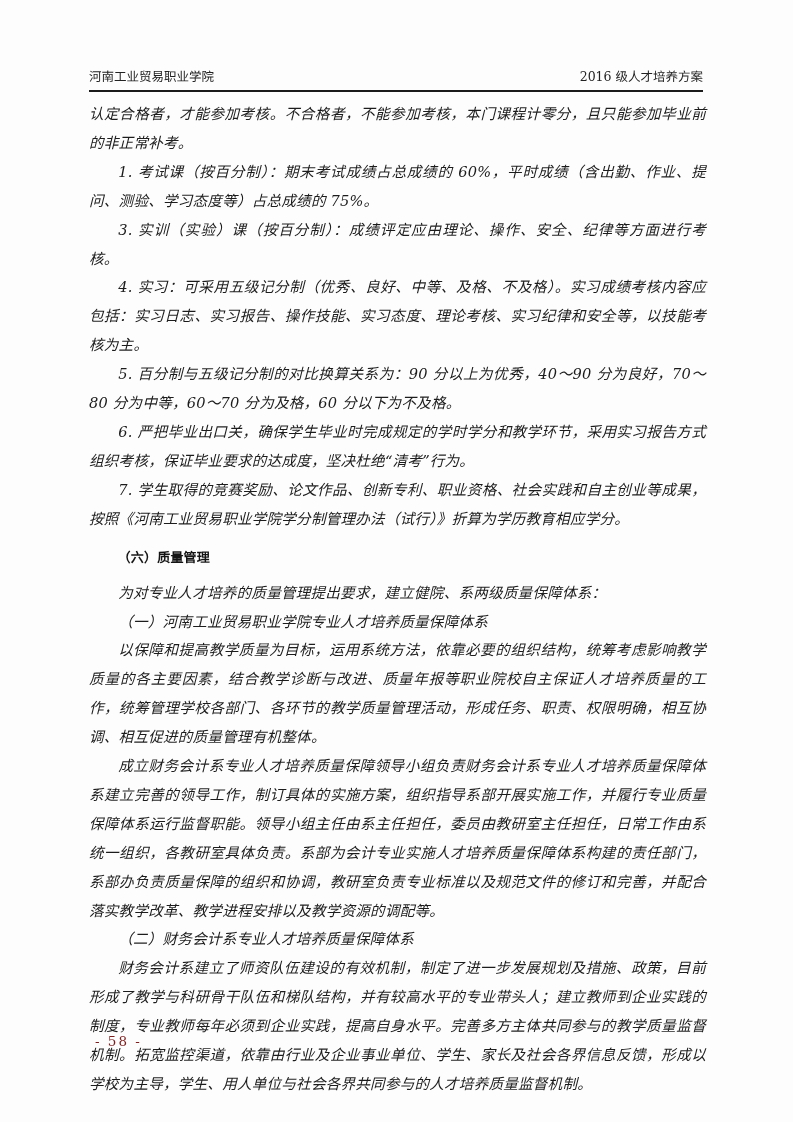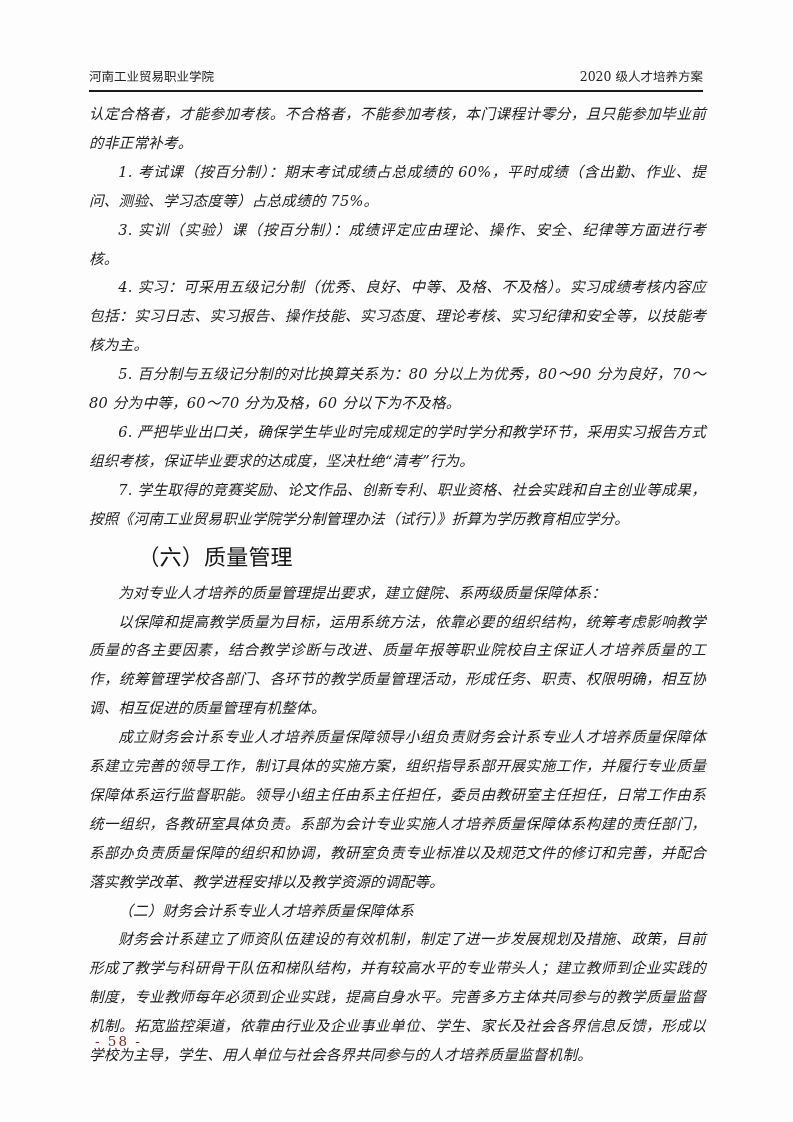--- a/index.html
+++ b/index.html
@@ -45,55 +45,56 @@
     margin: 0;
     padding: 0;
     font-style: italic;
   }
   .doc-body p.indent {
     text-indent: 2em;
   }
   .doc-body h2.heading {
     margin: 9px 0 7px 0;
     padding: 0;
-    font-size: 22px;
-    font-weight: 400;
+    font-size: 13px;
+    font-weight: 700;
     line-height: 29px;
     text-indent: 2.2em;
     color: #141414;
   }
   .footer {
     position: absolute;
     top: 1033px;
     left: 95px;
     font-size: 13.5px;
     color: #7f1d1d;
     letter-spacing: 2px;
   }
 </style>
 </head>
 <body>
 
 <div class="page">
 
   <div class="header">
     <span class="h-left">河南工业贸易职业学院</span>
-    <span class="h-right">2020 级人才培养方案</span>
+    <span class="h-right">2016 级人才培养方案</span>
   </div>
 
   <div class="doc-body" id="doc-body">
       <p class="">认定合格者，才能参加考核。不合格者，不能参加考核，本门课程计零分，且只能参加毕业前的非正常补考。</p>
       <p class="indent">1. 考试课（按百分制）：期末考试成绩占总成绩的 60%，平时成绩（含出勤、作业、提问、测验、学习态度等）占总成绩的 75%。</p>
       <p class="indent">3. 实训（实验）课（按百分制）：成绩评定应由理论、操作、安全、纪律等方面进行考核。</p>
       <p class="indent">4. 实习：可采用五级记分制（优秀、良好、中等、及格、不及格）。实习成绩考核内容应包括：实习日志、实习报告、操作技能、实习态度、理论考核、实习纪律和安全等，以技能考核为主。</p>
-      <p class="indent">5. 百分制与五级记分制的对比换算关系为：80 分以上为优秀，80～90 分为良好，70～80 分为中等，60～70 分为及格，60 分以下为不及格。</p>
+      <p class="indent">5. 百分制与五级记分制的对比换算关系为：90 分以上为优秀，40～90 分为良好，70～80 分为中等，60～70 分为及格，60 分以下为不及格。</p>
       <p class="indent">6. 严把毕业出口关，确保学生毕业时完成规定的学时学分和教学环节，采用实习报告方式组织考核，保证毕业要求的达成度，坚决杜绝“清考”行为。</p>
       <p class="indent">7. 学生取得的竞赛奖励、论文作品、创新专利、职业资格、社会实践和自主创业等成果，按照《河南工业贸易职业学院学分制管理办法（试行）》折算为学历教育相应学分。</p>
       <h2 class="heading">（六）质量管理</h2>
       <p class="indent">为对专业人才培养的质量管理提出要求，建立健院、系两级质量保障体系：</p>
+      <p class="indent">（一）河南工业贸易职业学院专业人才培养质量保障体系</p>
       <p class="indent">以保障和提高教学质量为目标，运用系统方法，依靠必要的组织结构，统筹考虑影响教学质量的各主要因素，结合教学诊断与改进、质量年报等职业院校自主保证人才培养质量的工作，统筹管理学校各部门、各环节的教学质量管理活动，形成任务、职责、权限明确，相互协调、相互促进的质量管理有机整体。</p>
       <p class="indent">成立财务会计系专业人才培养质量保障领导小组负责财务会计系专业人才培养质量保障体系建立完善的领导工作，制订具体的实施方案，组织指导系部开展实施工作，并履行专业质量保障体系运行监督职能。领导小组主任由系主任担任，委员由教研室主任担任，日常工作由系统一组织，各教研室具体负责。系部为会计专业实施人才培养质量保障体系构建的责任部门，系部办负责质量保障的组织和协调，教研室负责专业标准以及规范文件的修订和完善，并配合落实教学改革、教学进程安排以及教学资源的调配等。</p>
       <p class="indent">（二）财务会计系专业人才培养质量保障体系</p>
       <p class="indent">财务会计系建立了师资队伍建设的有效机制，制定了进一步发展规划及措施、政策，目前形成了教学与科研骨干队伍和梯队结构，并有较高水平的专业带头人；建立教师到企业实践的制度，专业教师每年必须到企业实践，提高自身水平。完善多方主体共同参与的教学质量监督机制。拓宽监控渠道，依靠由行业及企业事业单位、学生、家长及社会各界信息反馈，形成以学校为主导，学生、用人单位与社会各界共同参与的人才培养质量监督机制。</p>
     </div>
 
   <div class="footer">- 58 -</div>
 
 </div>
 

